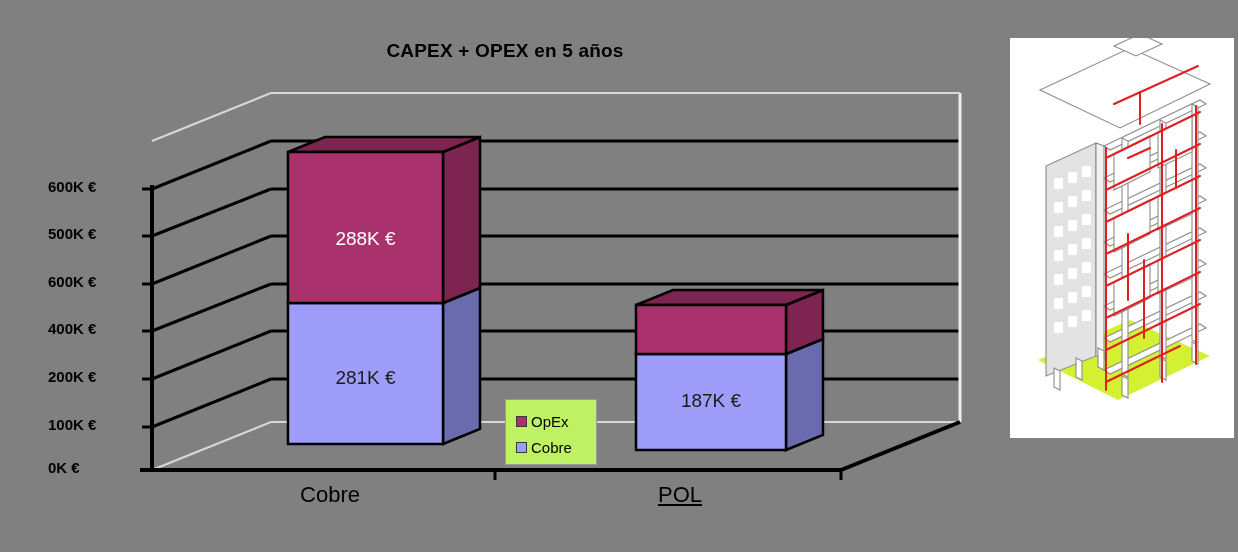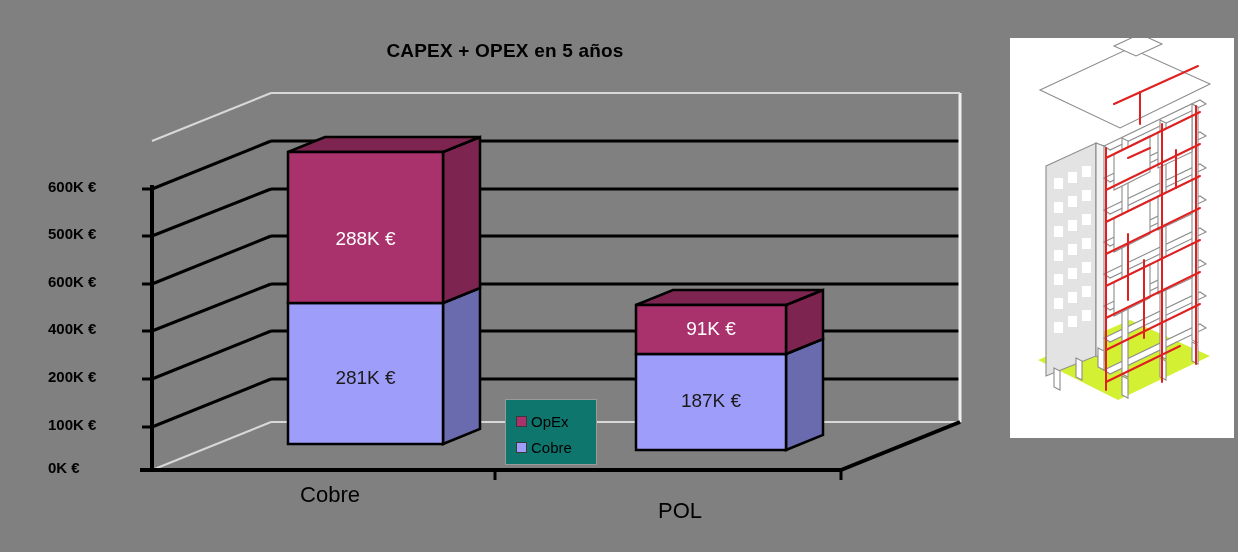--- a/index.html
+++ b/index.html
@@ -43,21 +43,21 @@
     font-size:19px;
     font-family:"Liberation Sans", sans-serif;
     white-space:nowrap;
   }
   .bar-value.opex{color:#ffffff;}
   .bar-value.capex{color:#1a1a1a;}
   .legend{
     position:absolute;
     left:505px;top:399px;
     width:92px;height:66px;
-    background:#0f766e;
+    background:#bef264;
     border:1px solid #9a9a9a;
     box-sizing:border-box;
     padding:8px 0 0 10px;
     text-align:center;
   }
   .legend-row{
     display:flex;align-items:center;
     height:26px;
   }
   .legend-swatch{
@@ -155,25 +155,24 @@
   <div class="ytick-label" style="left:48px;top:178px;">600K €</div>
   <div class="ytick-label" style="left:48px;top:225px;">500K €</div>
   <div class="ytick-label" style="left:48px;top:273px;">600K €</div>
   <div class="ytick-label" style="left:48px;top:320px;">400K €</div>
   <div class="ytick-label" style="left:48px;top:368px;">200K €</div>
   <div class="ytick-label" style="left:48px;top:416px;">100K €</div>
   <div class="ytick-label" style="left:48px;top:459px;">0K €</div>
 
   <div class="bar-value opex" style="left:288px;top:228px;width:155px;">288K €</div>
   <div class="bar-value capex" style="left:288px;top:367px;width:155px;">281K €</div>
-  <div class="bar-value opex" style="left:636px;top:318px;width:150px;">91K €</div>
   <div class="bar-value capex" style="left:636px;top:390px;width:150px;">187K €</div>
 
   <div class="cat-label" style="left:255px;top:482px;width:150px;">Cobre</div>
-  <div class="cat-label" style="left:605px;top:498px;width:150px;">POL</div>
+  <div class="cat-label" style="left:605px;top:482px;width:150px;text-decoration:underline;">POL</div>
 
   <div class="legend">
     <div class="legend-row">
       <span class="legend-swatch" style="background:#a9326c;"></span>
       <span class="legend-text">OpEx</span>
     </div>
     <div class="legend-row">
       <span class="legend-swatch" style="background:#9e9efa;"></span>
       <span class="legend-text">Cobre</span>
     </div>

